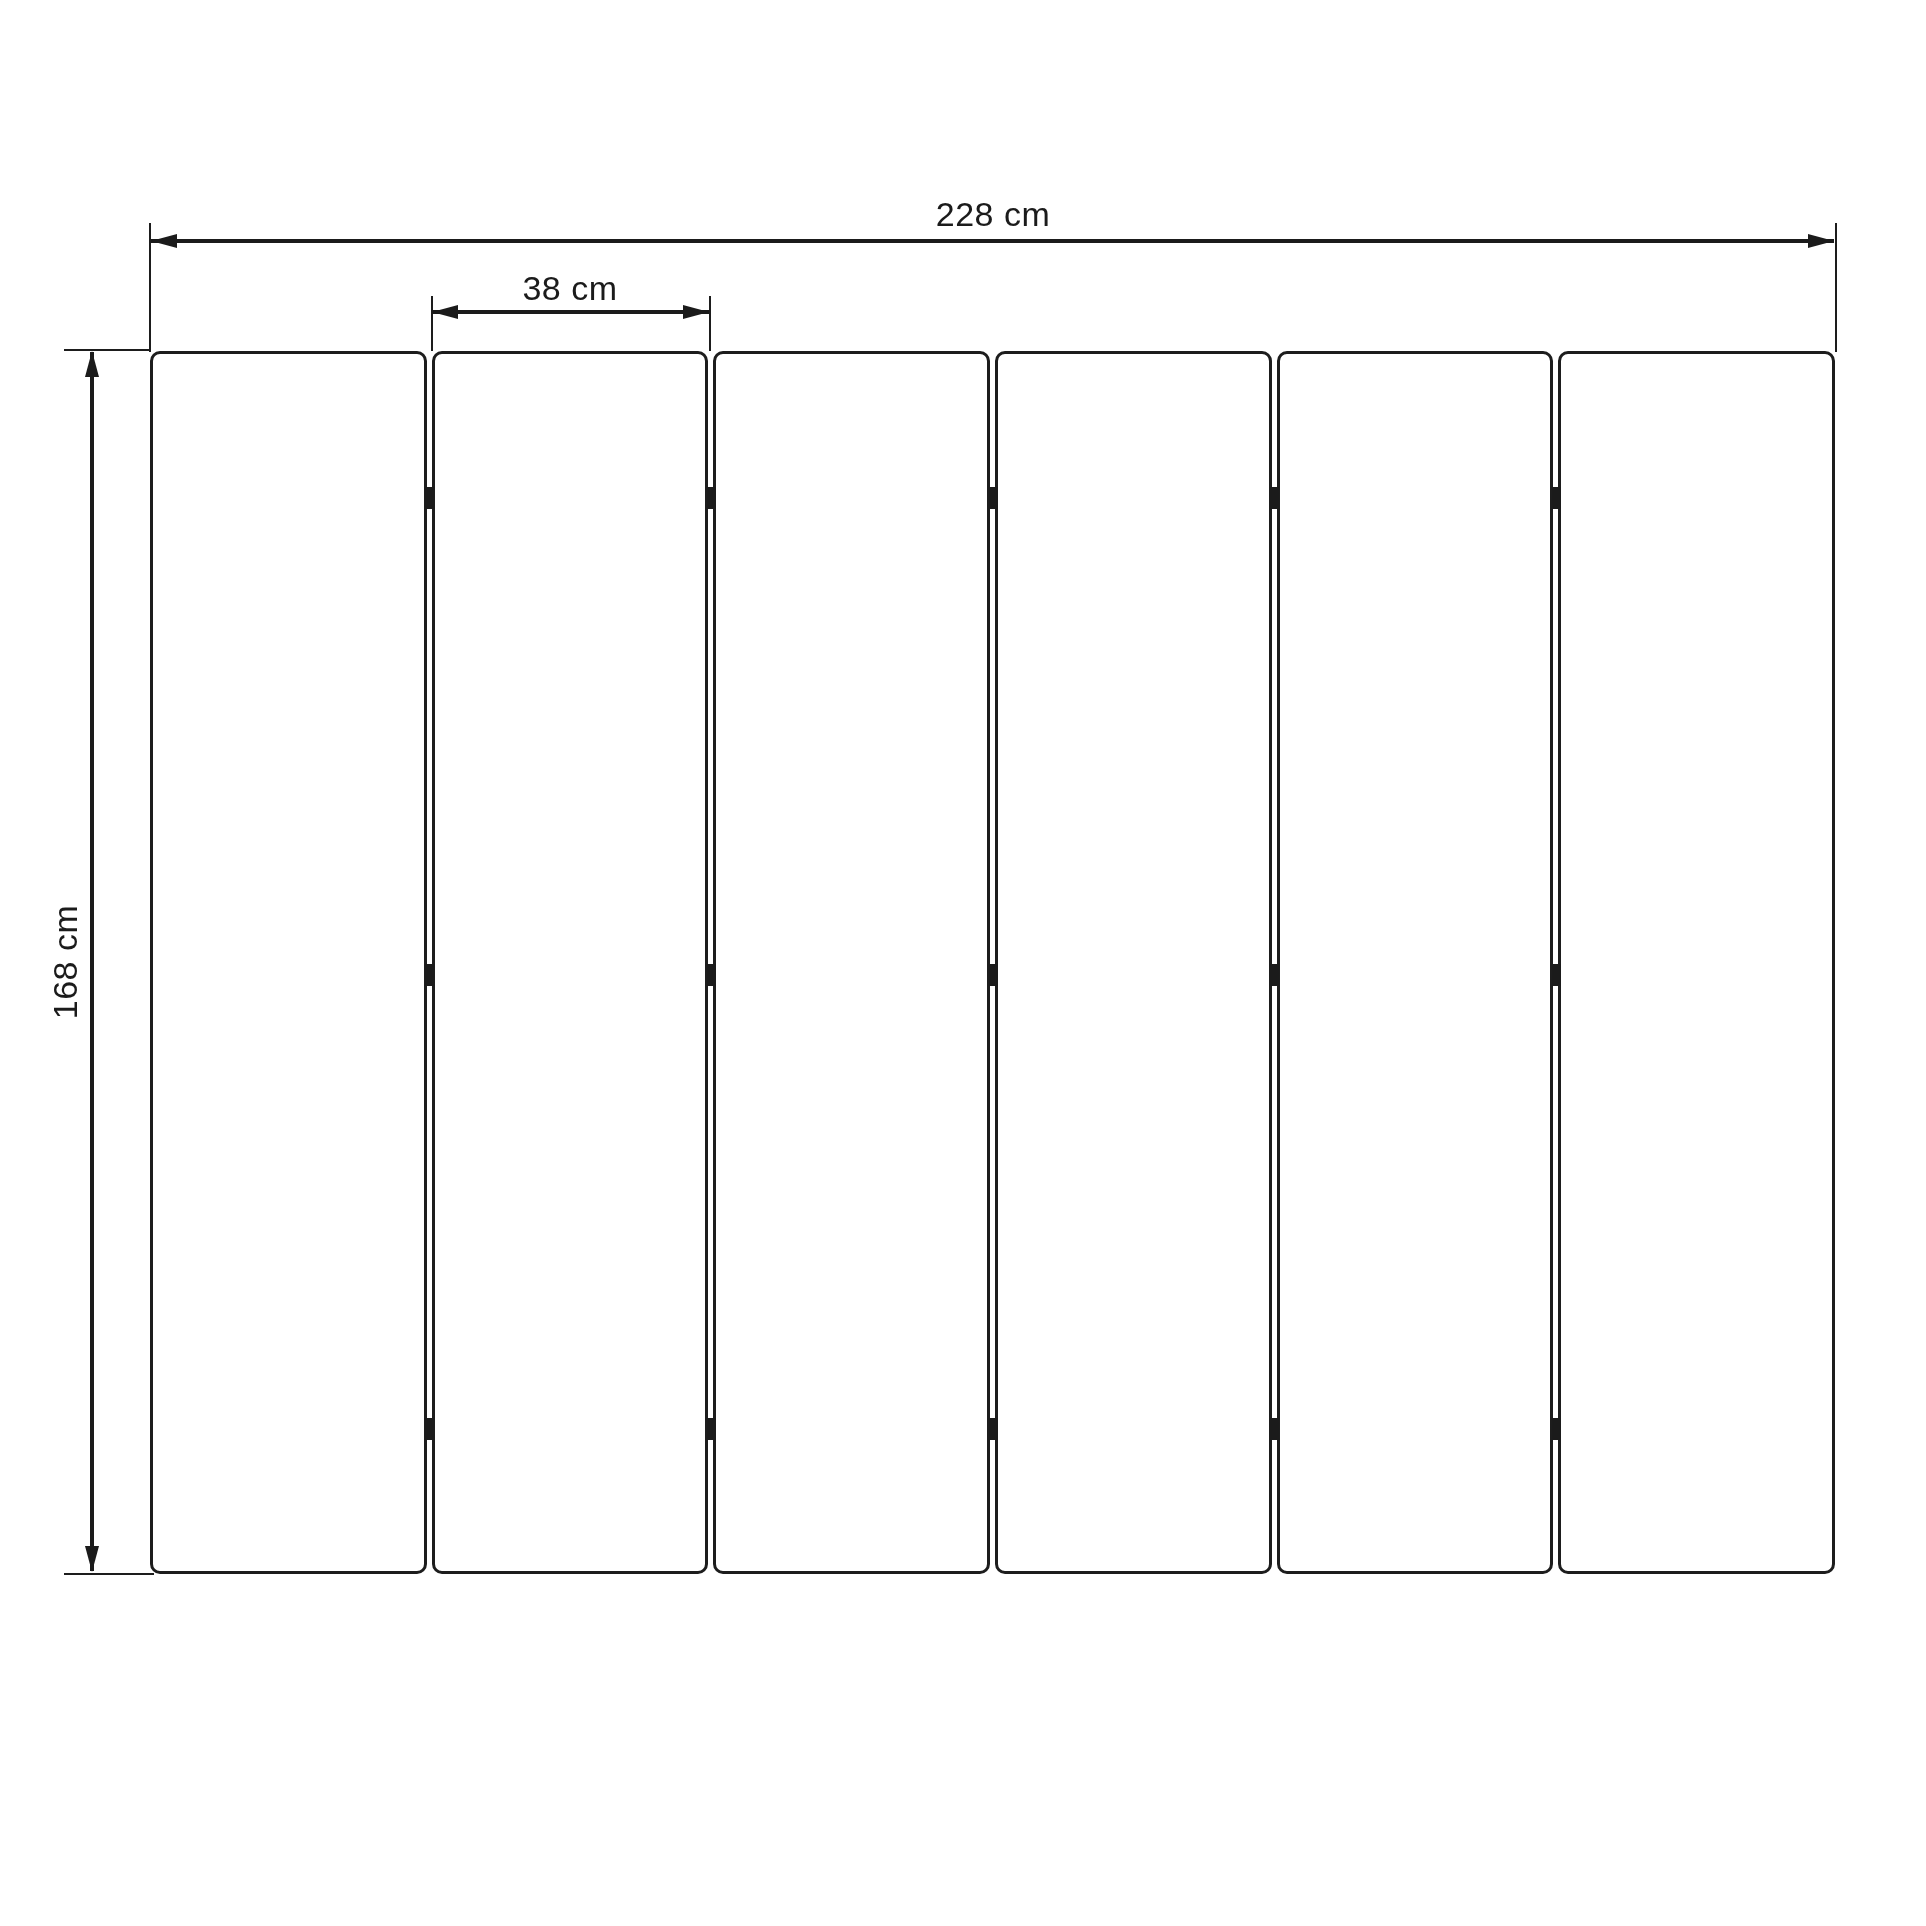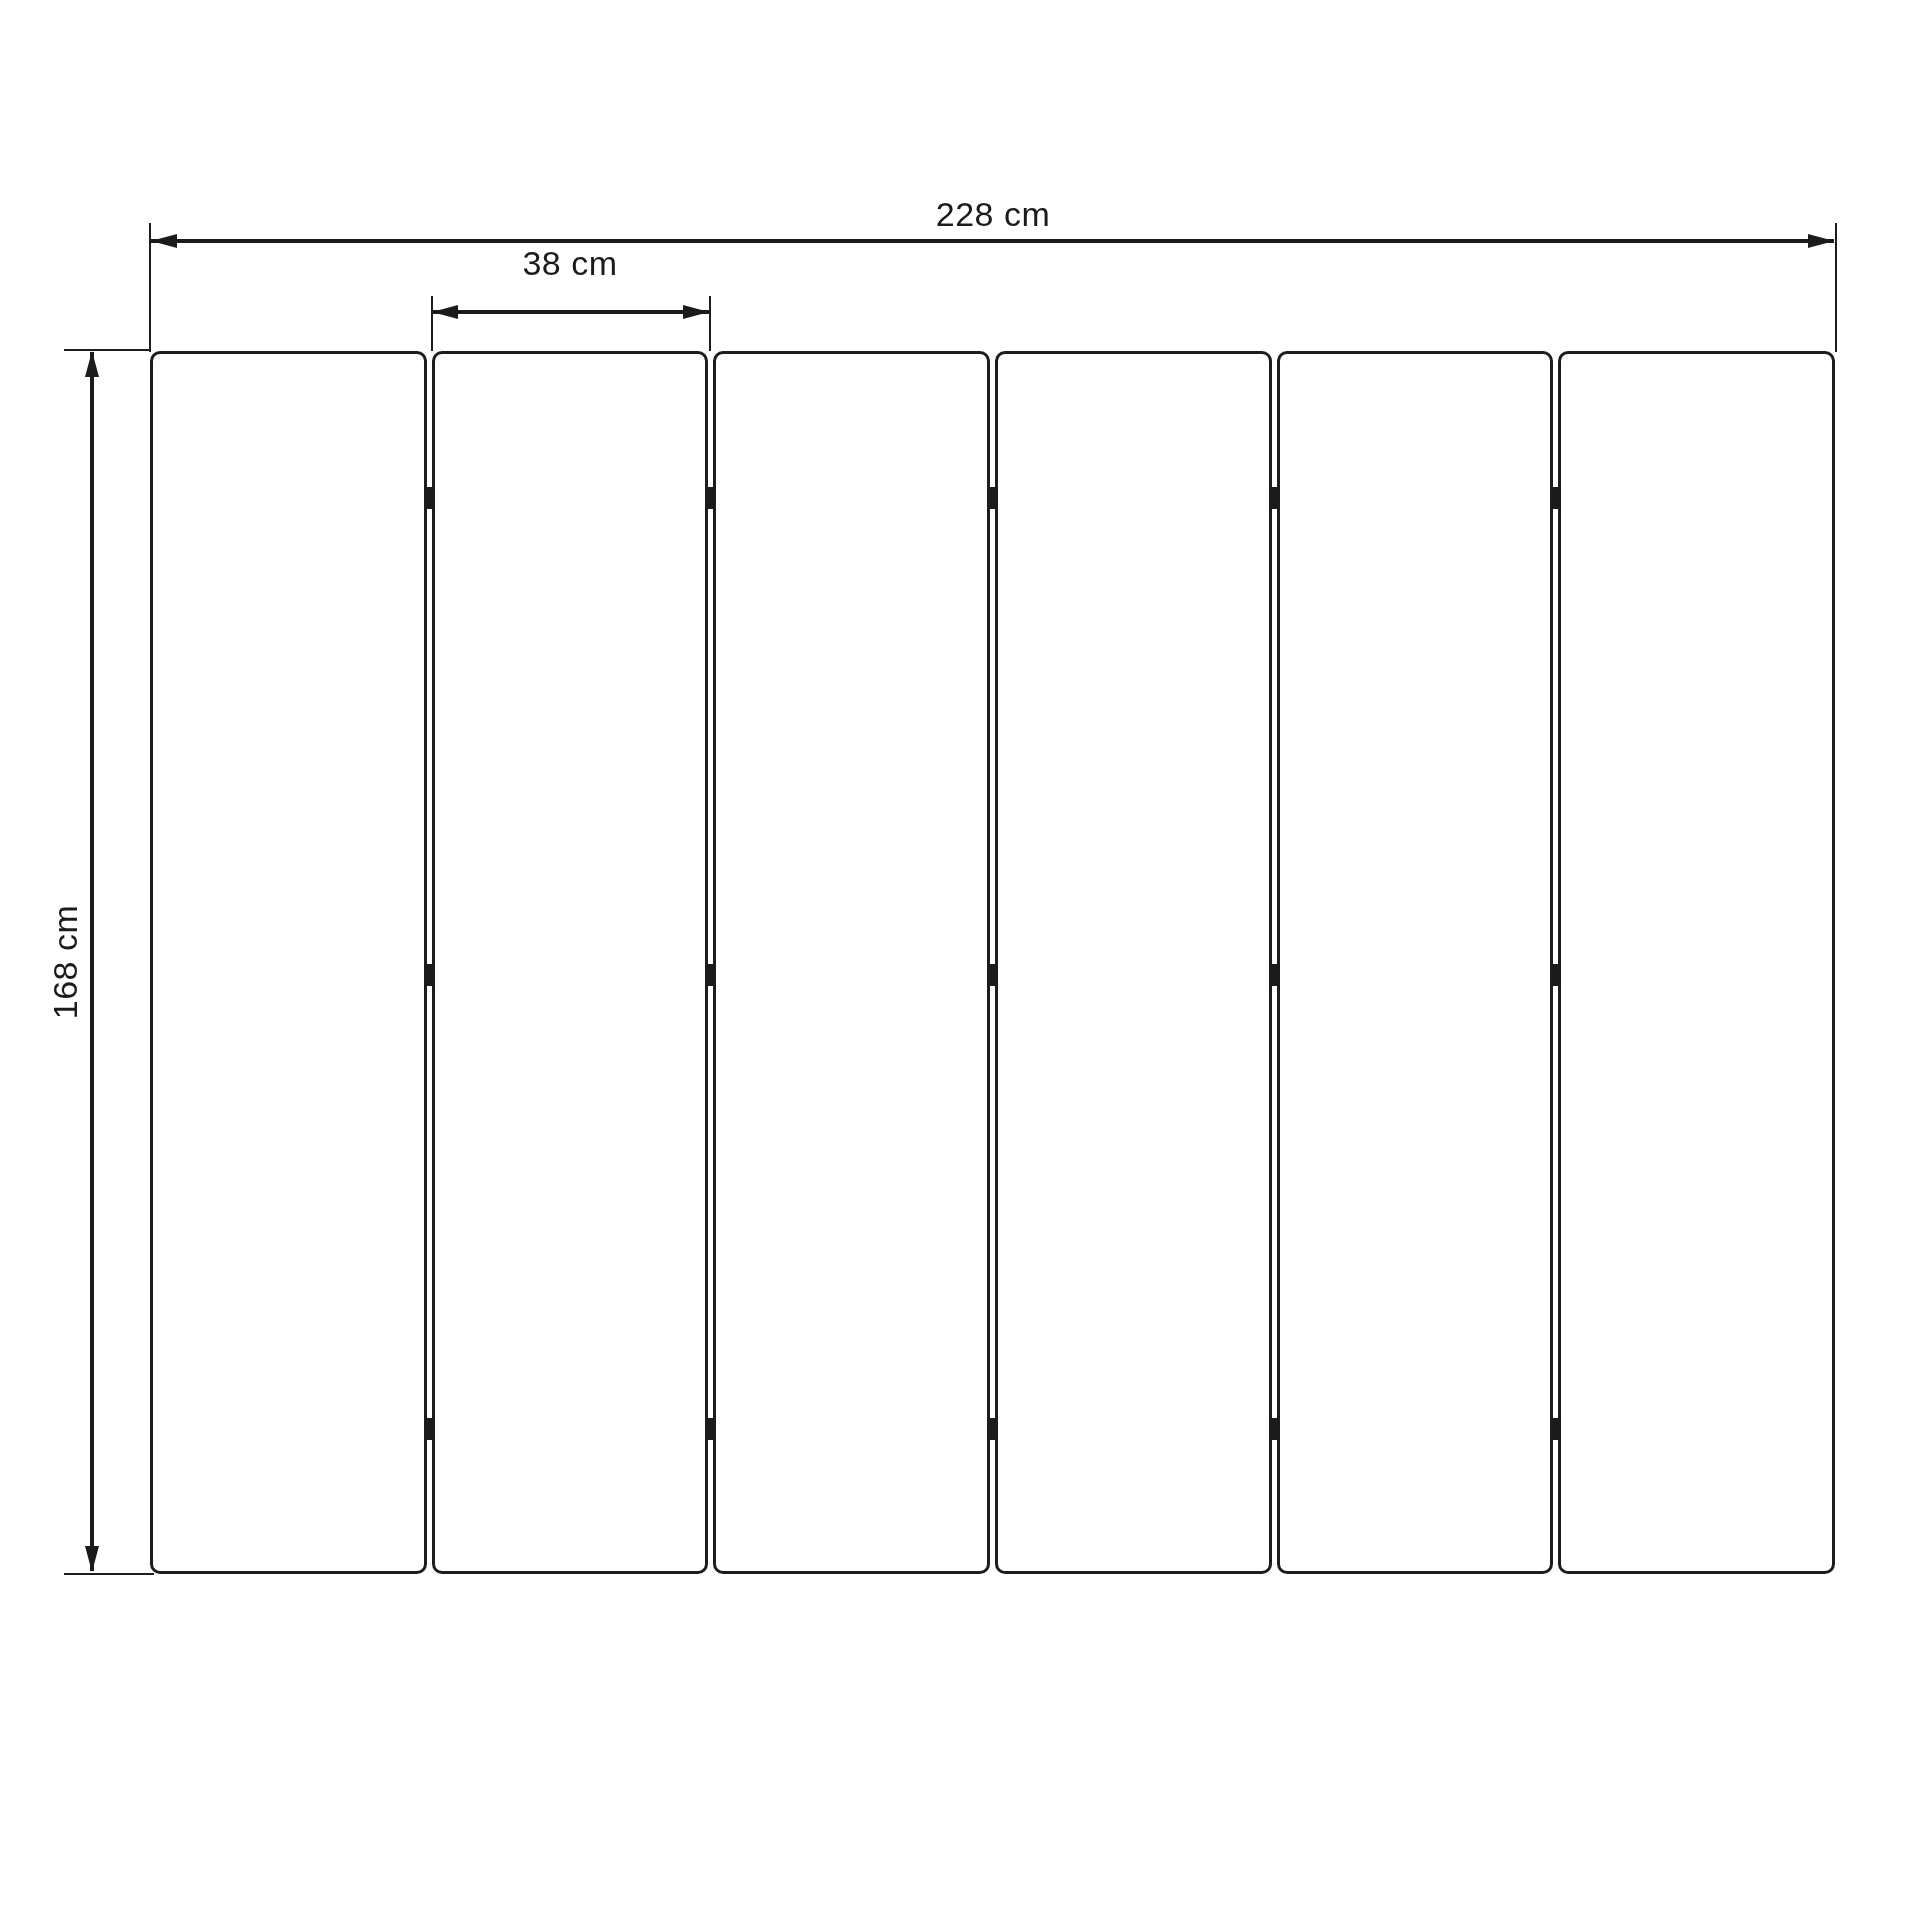--- a/index.html
+++ b/index.html
@@ -64,21 +64,21 @@
   
   .dim-label {
     position: absolute;
     font-size: 34px;
     letter-spacing: 0.5px;
     white-space: nowrap;
     color: #1b1b1b;
     line-height: 1.2;
   }
   #label-total  { left: 993px; top: 194px; transform: translateX(-50%); }
-  #label-panel  { left: 570px;  top: 243px; transform: translateX(-50%); text-align: center; }
+  #label-panel  { left: 570px;  top: 268px; transform: translateX(-50%); text-align: center; }
   #label-height {
     left: 65px; top: 962px;
     transform: translate(-50%,-50%) rotate(-90deg);
   }
 
   
   #panels {
     position: absolute;
     left: 150px; top: 351px;
     width: 1685px; height: 1223px;

